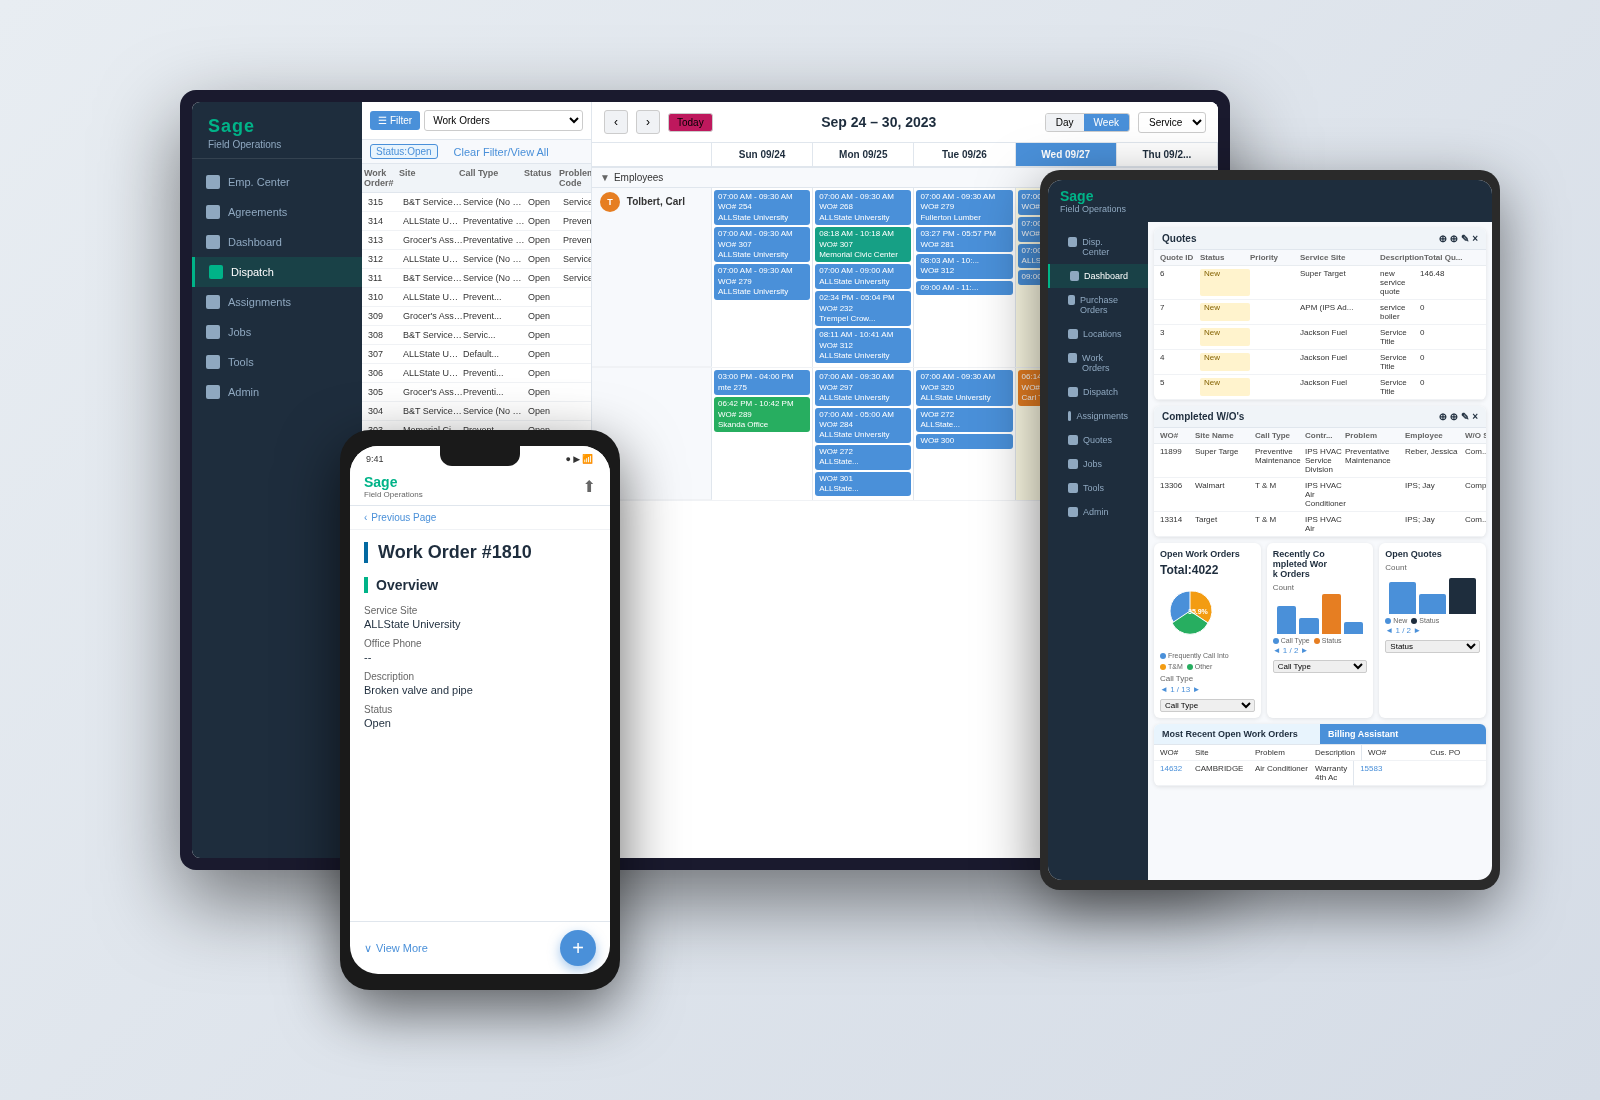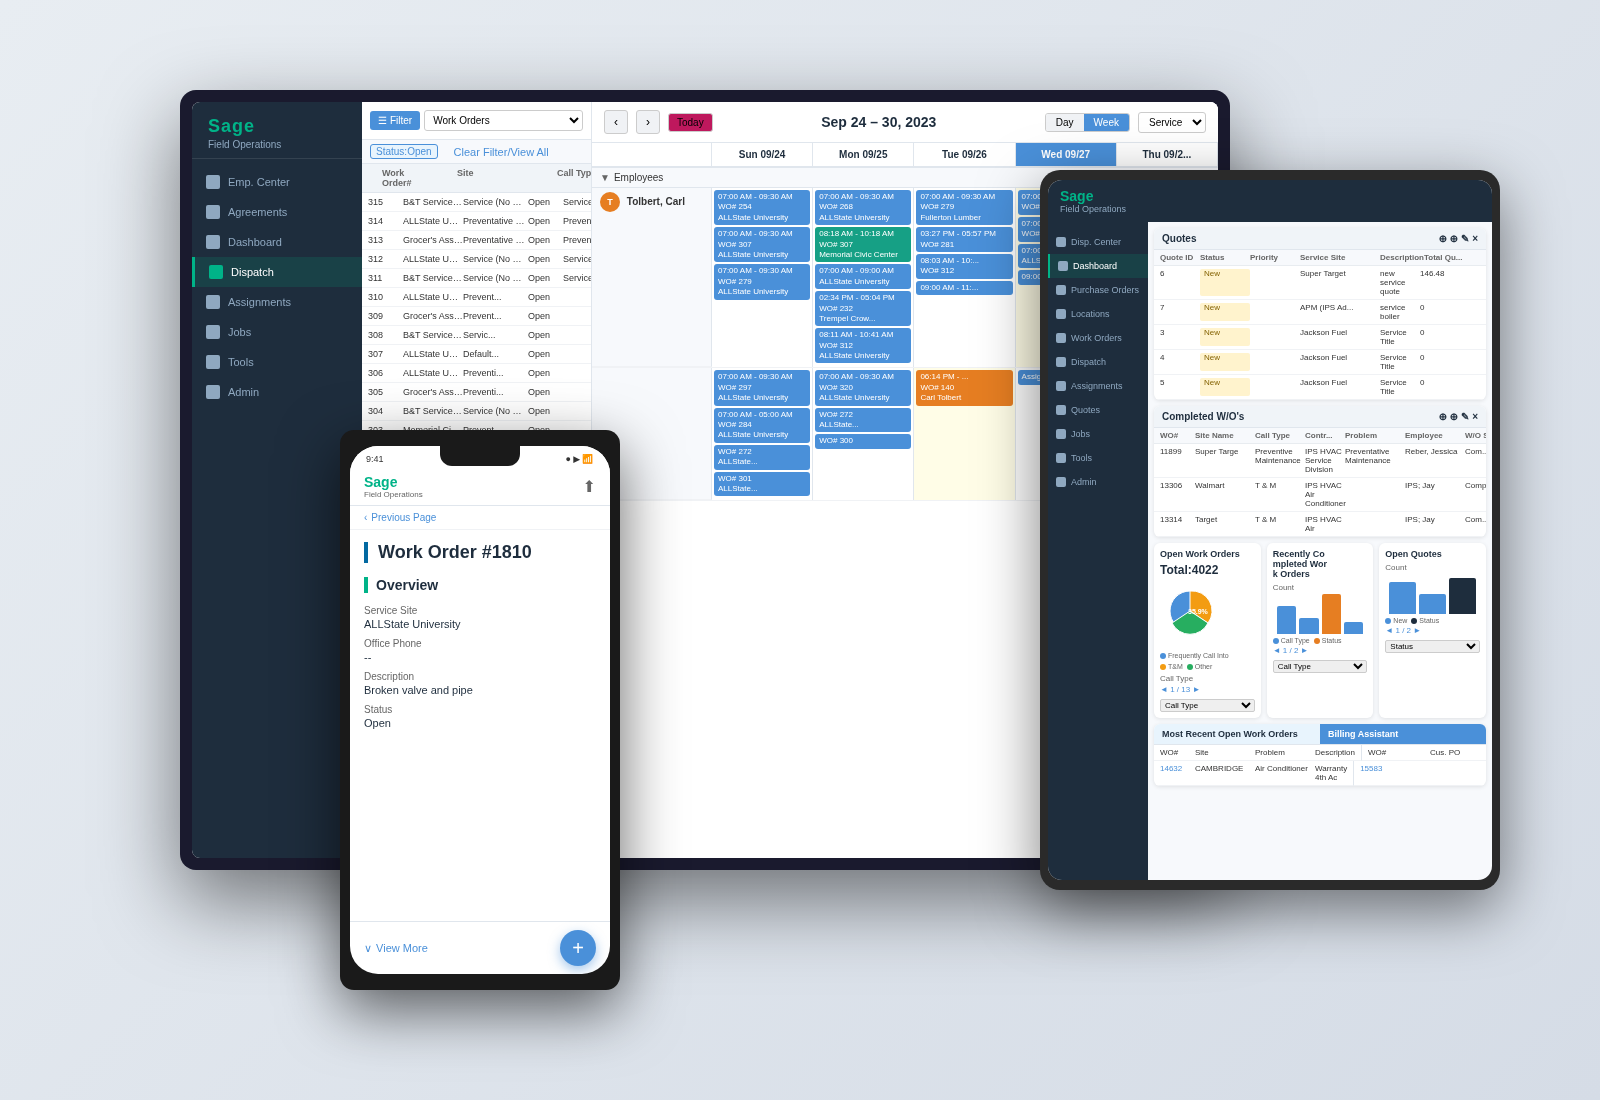--- a/index.html
+++ b/index.html
@@ -167,27 +167,26 @@
     }
     .clear-link {
       color: #4a90d9;
       font-size: 11px;
       cursor: pointer;
       margin-left: 4px;
     }
     .wo-table-header {
       display: grid;
       grid-template-columns: 35px 60px 65px 35px 55px;
-      padding: 4px 20px;
+      padding: 4px 2px;
       font-size: 9px;
       font-weight: 600;
       color: #666;
       border-bottom: 1px solid #e0e6ed;
       background: #f0f4f8;
-      gap: 40px;
     }
     .wo-list {
       overflow-y: auto;
       flex: 1;
     }
     .wo-row {
       display: grid;
       grid-template-columns: 35px 60px 65px 35px 55px;
       padding: 4px 6px;
       font-size: 9px;
@@ -331,21 +330,21 @@
     .ev-orange { background: #e67e22; }
 
     
     .phone {
       position: absolute;
       bottom: 60px;
       left: 240px;
       width: 280px;
       height: 560px;
       background: #1a1a1a;
-      border-radius: 14px;
+      border-radius: 30px;
       box-shadow: 0 20px 60px rgba(0,0,0,0.6);
       padding: 16px 10px;
       z-index: 10;
     }
     .phone-notch {
       position: absolute;
       top: 16px;
       left: 50%;
       transform: translateX(-50%);
       width: 80px;
@@ -485,21 +484,21 @@
       flex: 1;
       display: flex;
       overflow: hidden;
     }
     .tablet-sidebar {
       width: 100px;
       background: #1e2d3d;
       padding: 8px 0;
     }
     .t-nav-item {
-      padding: 7px 8px;
+      padding: 7px 20px;
       font-size: 9px;
       color: #8fa8c0;
       cursor: pointer;
       display: flex;
       gap: 5px;
     }
     .t-nav-item.active {
       background: rgba(0,179,136,0.15);
       color: #fff;
       border-left: 2px solid #00b388;
@@ -938,20 +937,24 @@
                   </div>
                   <div class="cal-cell">
                     <div class="cal-event ev-blue">07:00 AM - 09:...<br>WO# 297</div>
                     <div class="cal-event ev-blue">03:24 PM - 05:24 PM<br>WO# 143<br>Carl Tolbert</div>
                     <div class="cal-event ev-blue">07:00 AM - 09:00 AM<br>WO# 284<br>B&amp;T Service Station Co...</div>
                   </div>
                 </div>
 
                 <div class="cal-row">
                   <div class="cal-employee-label"></div>
+                  <div class="cal-cell">
+                    <div class="cal-event ev-blue">03:00 PM - 04:00 PM<br>mte 275</div>
+                    <div class="cal-event ev-green">06:42 PM - 10:42 PM<br>WO# 289<br>Skanda Office</div>
+                  </div>
                   <div class="cal-cell">
                     <div class="cal-event ev-blue">07:00 AM - 09:30 AM<br>WO# 297<br>ALLState University</div>
                     <div class="cal-event ev-blue">07:00 AM - 05:00 AM<br>WO# 284<br>ALLState University</div>
                     <div class="cal-event ev-blue">WO# 272<br>ALLState...</div>
                     <div class="cal-event ev-blue">WO# 301<br>ALLState...</div>
                   </div>
                   <div class="cal-cell">
                     <div class="cal-event ev-blue">07:00 AM - 09:30 AM<br>WO# 320<br>ALLState University</div>
                     <div class="cal-event ev-blue">WO# 272<br>ALLState...</div>
                     <div class="cal-event ev-blue">WO# 300</div>

